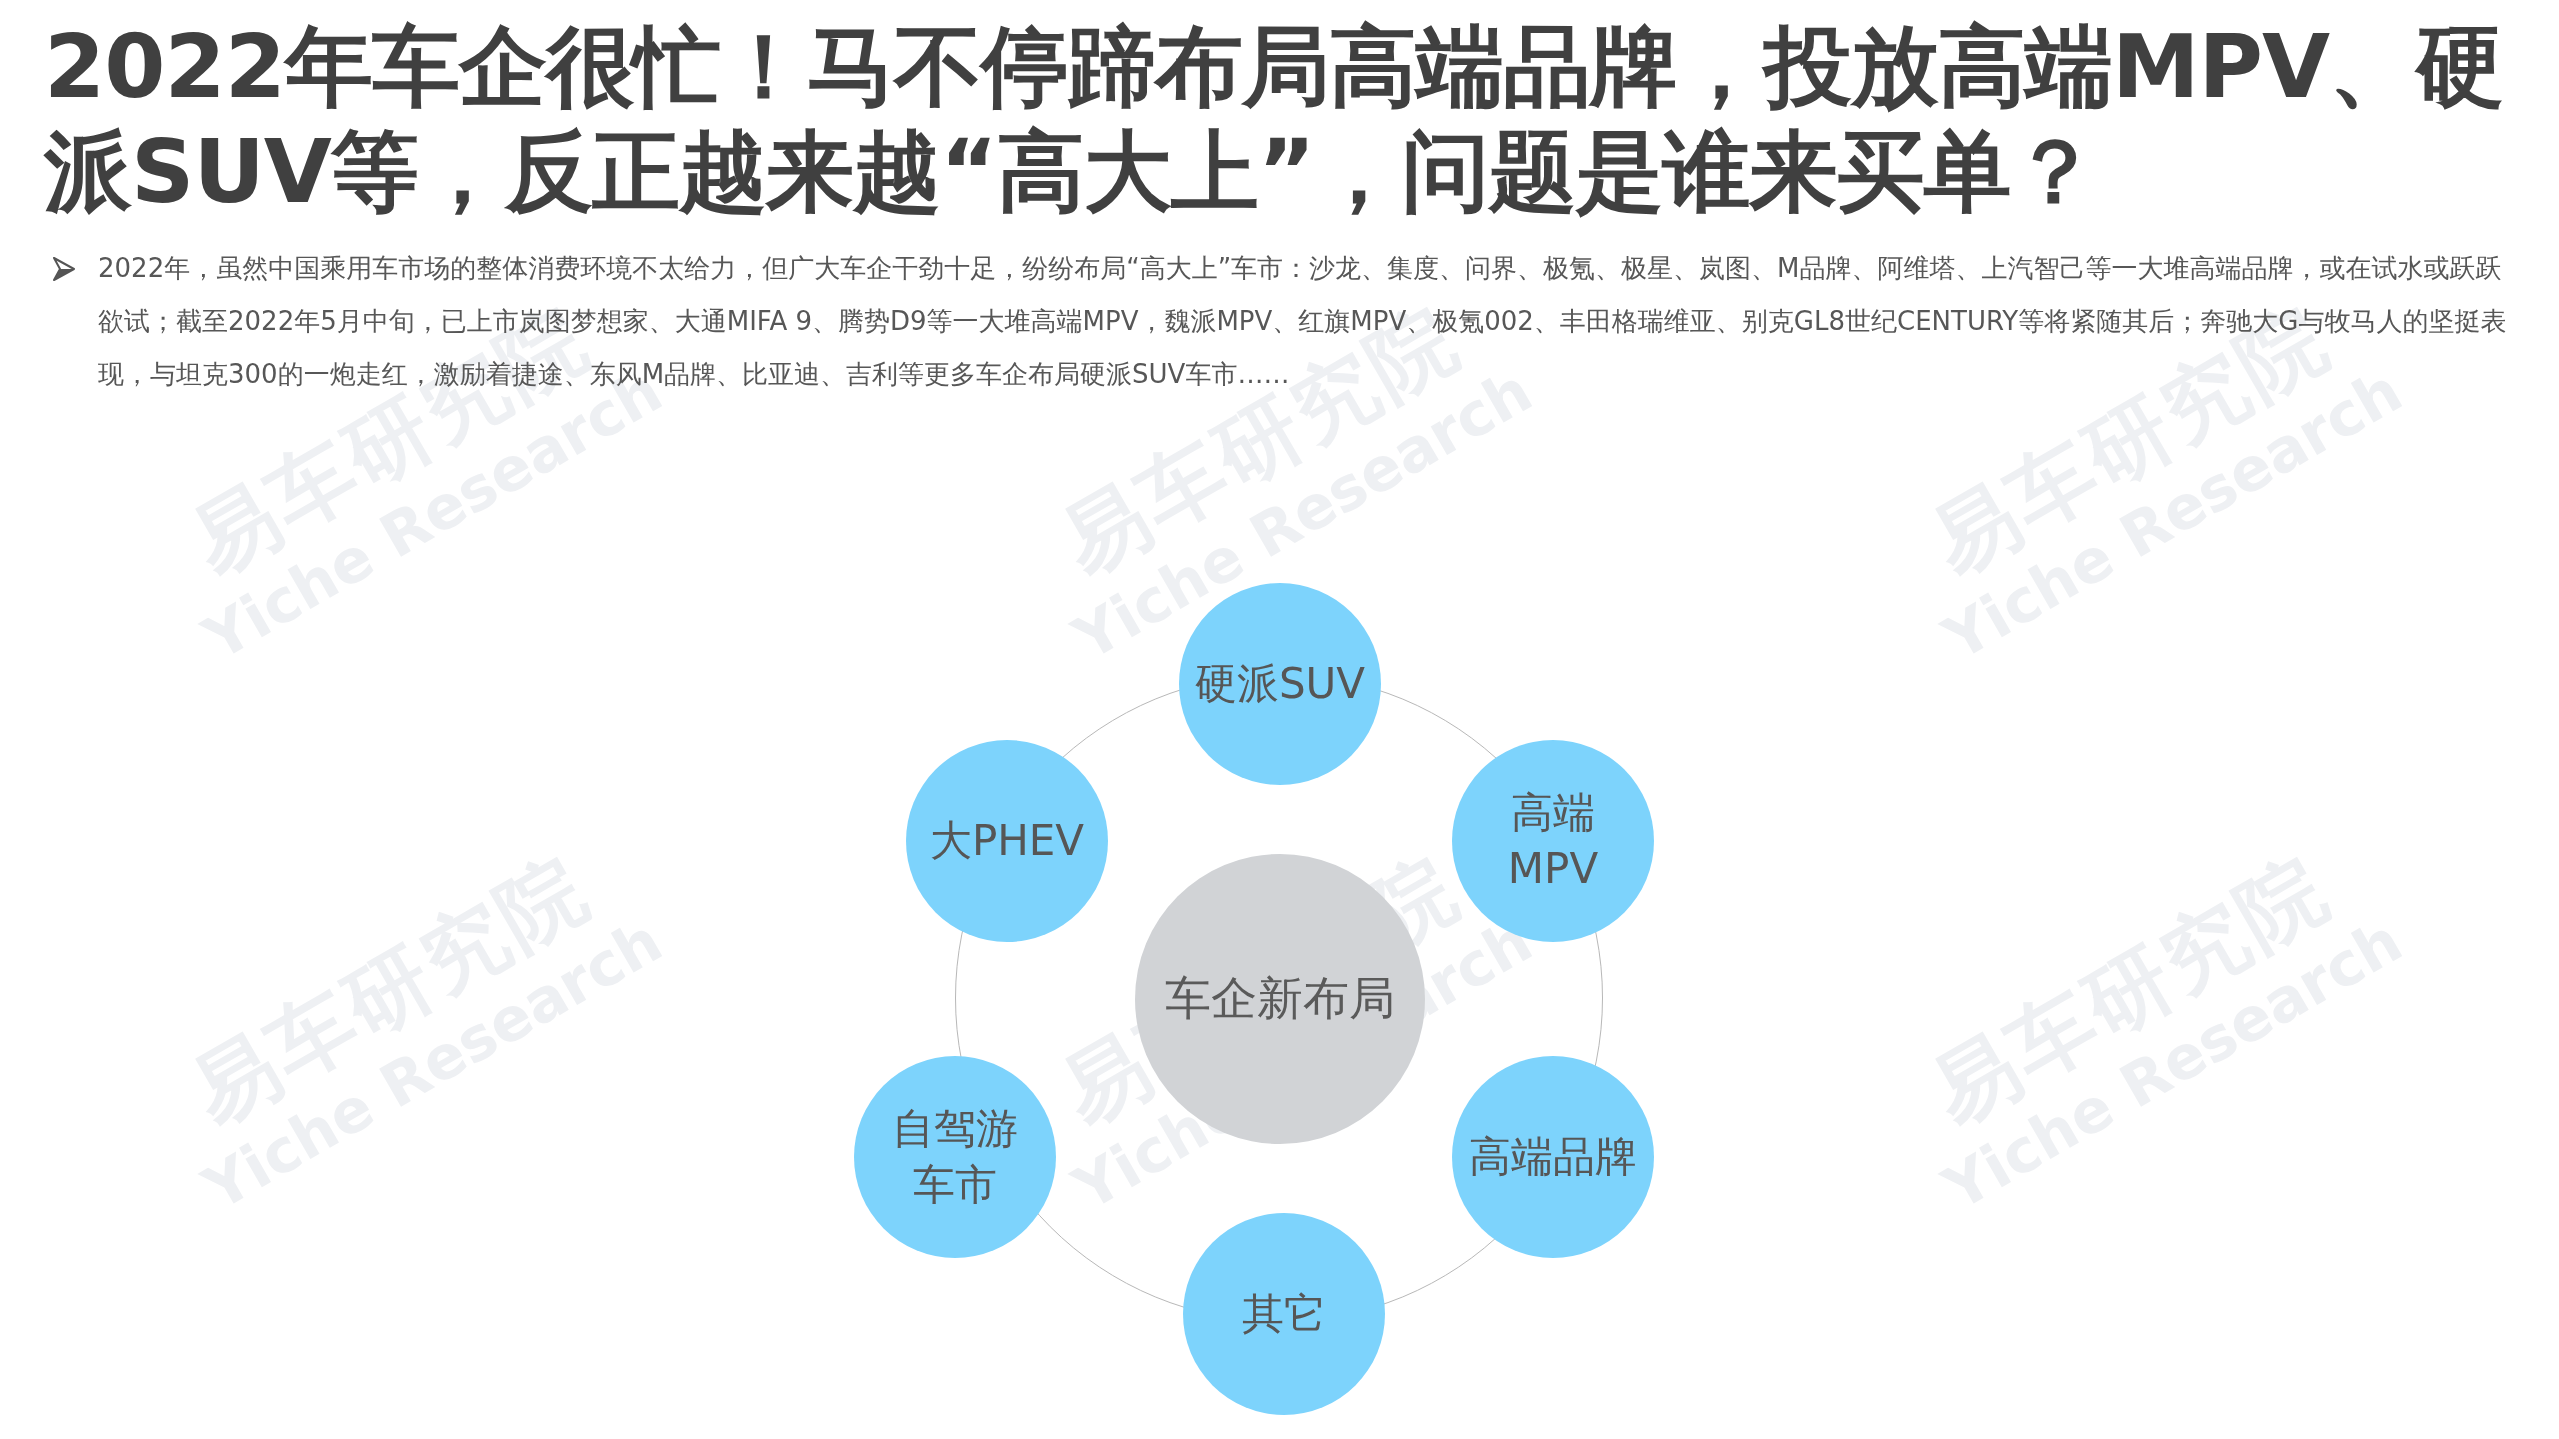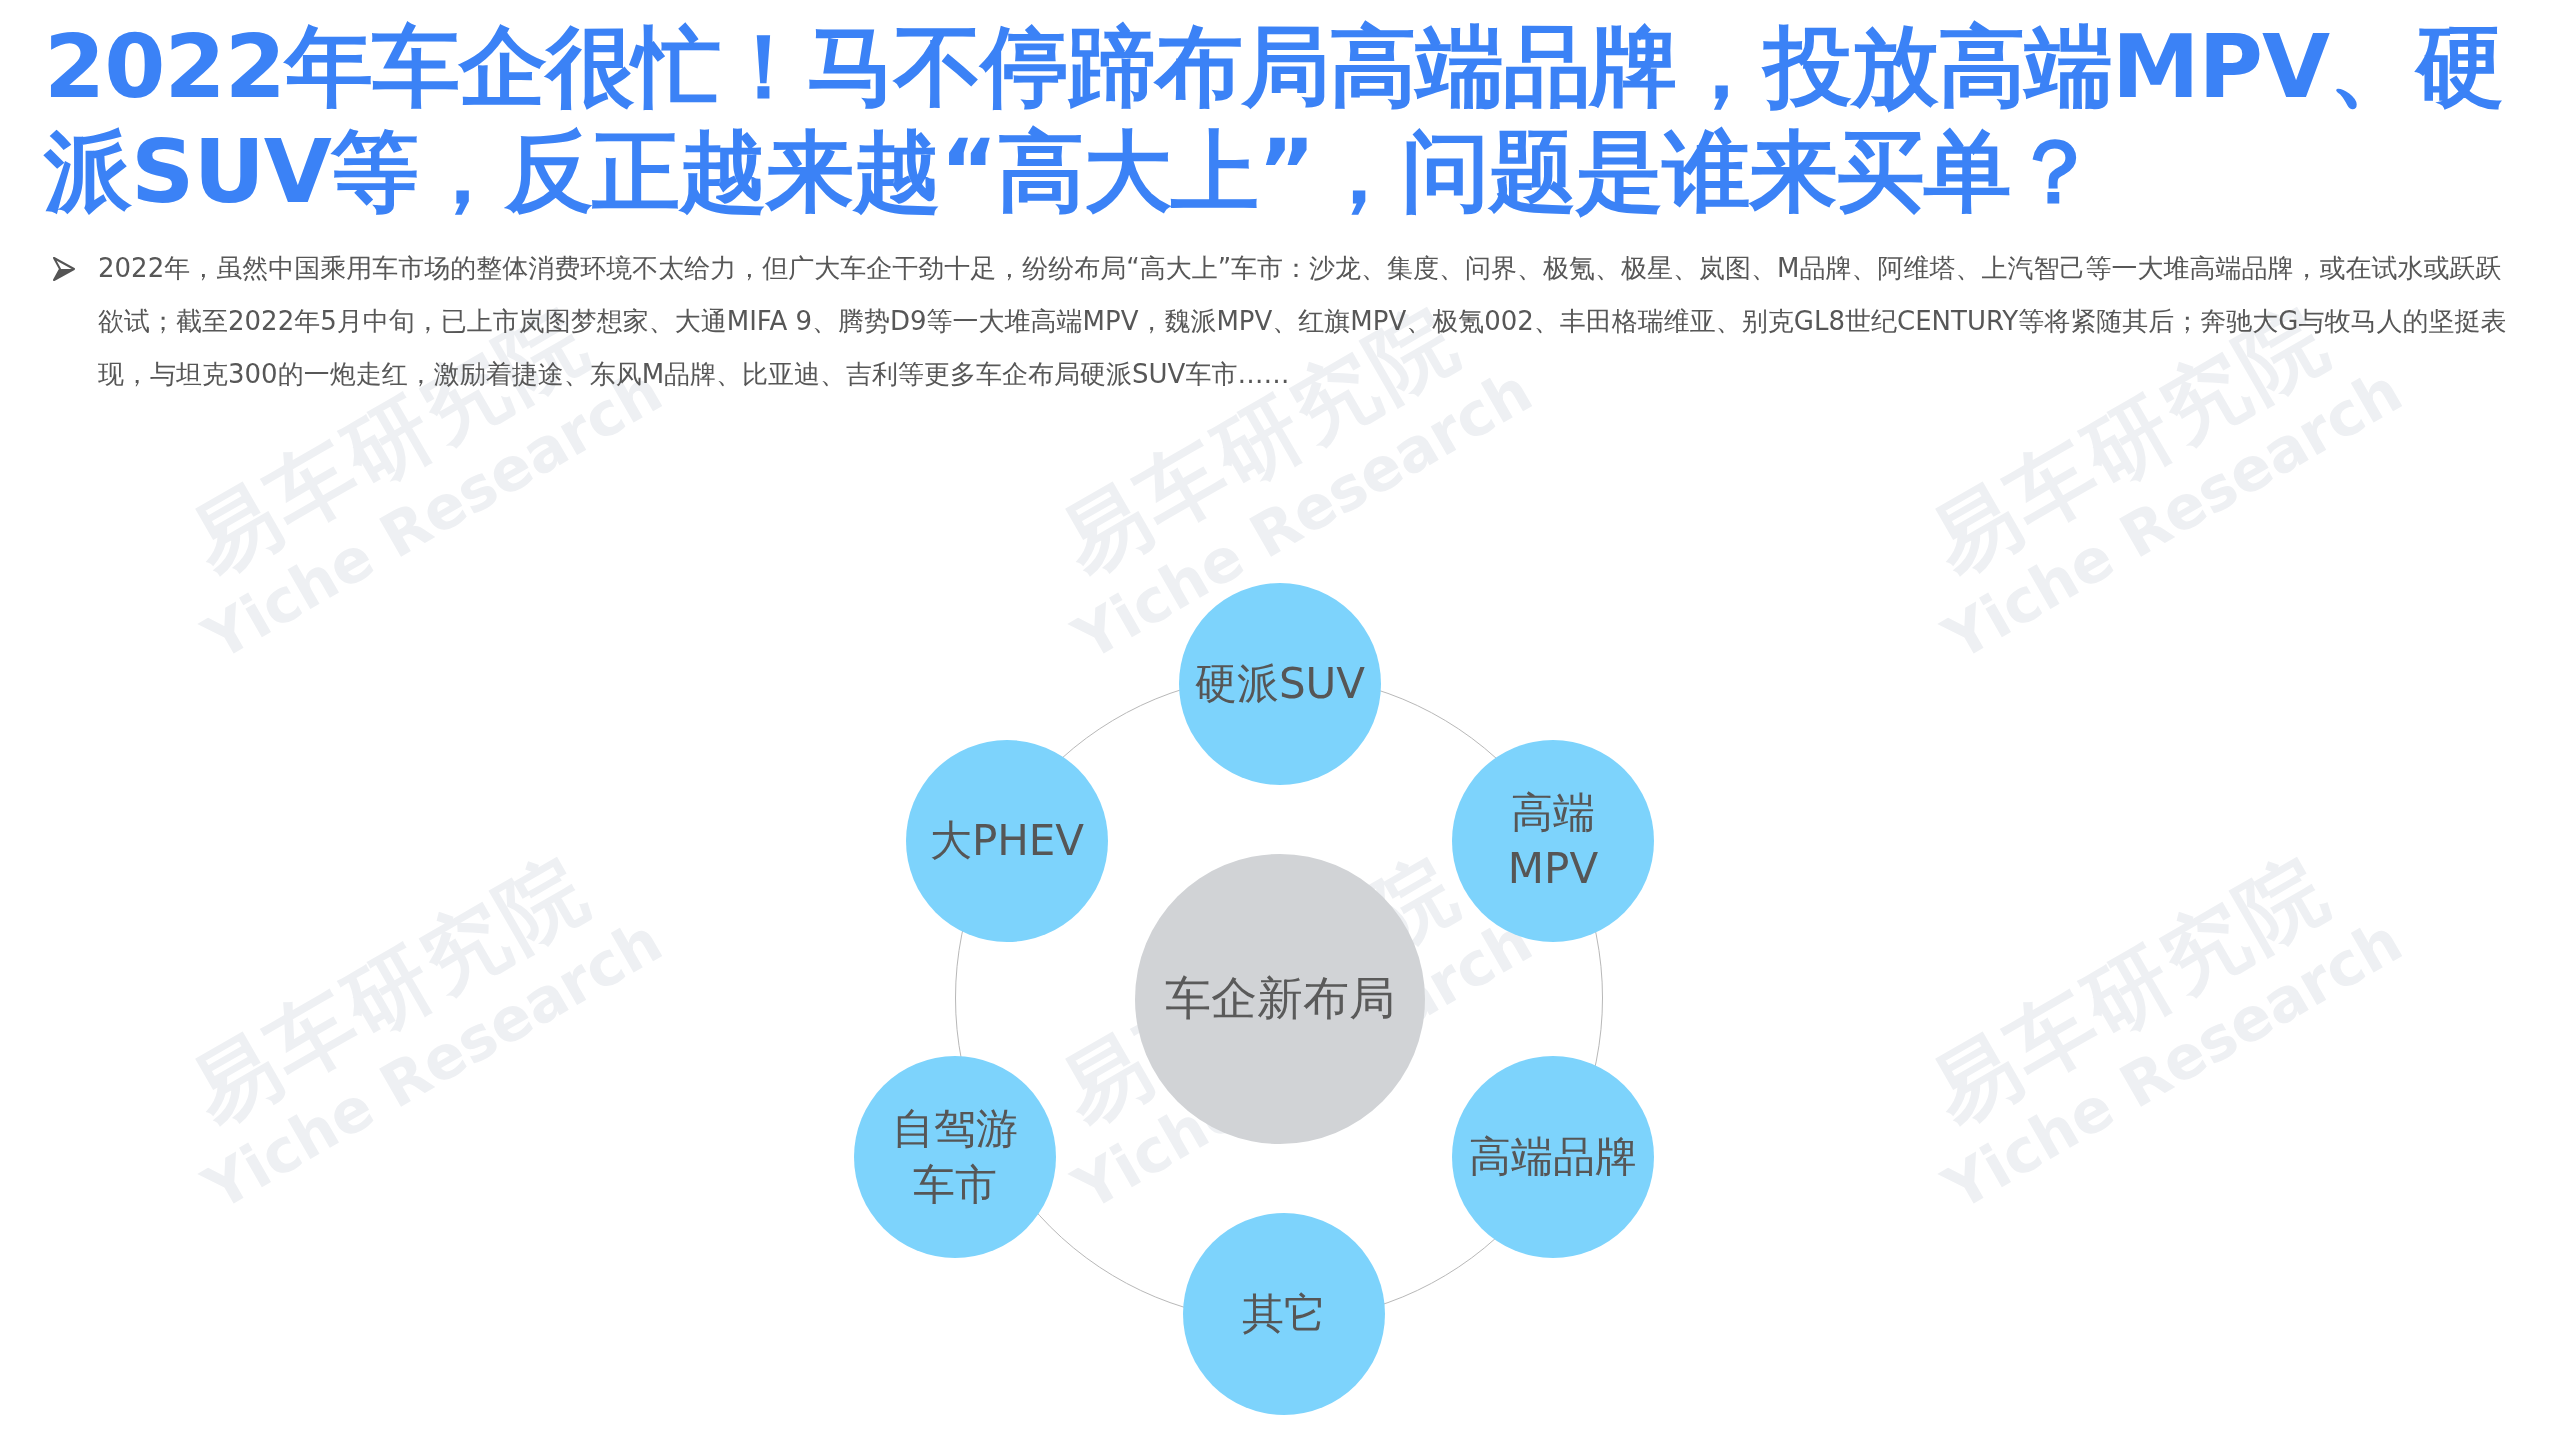--- a/index.html
+++ b/index.html
@@ -39,21 +39,21 @@
     }
     .title {
       position: absolute;
       left: 44px;
       top: 14px;
       width: 2480px;
       margin: 0;
       font-size: 88px;
       line-height: 105px;
       font-weight: bold;
-      color: #3b82f6;
+      color: #404040;
       letter-spacing: -1px;
       z-index: 2;
     }
     .bullets {
       position: absolute;
       left: 52px;
       top: 242px;
       width: 2460px;
       margin: 0;
       padding: 0;

